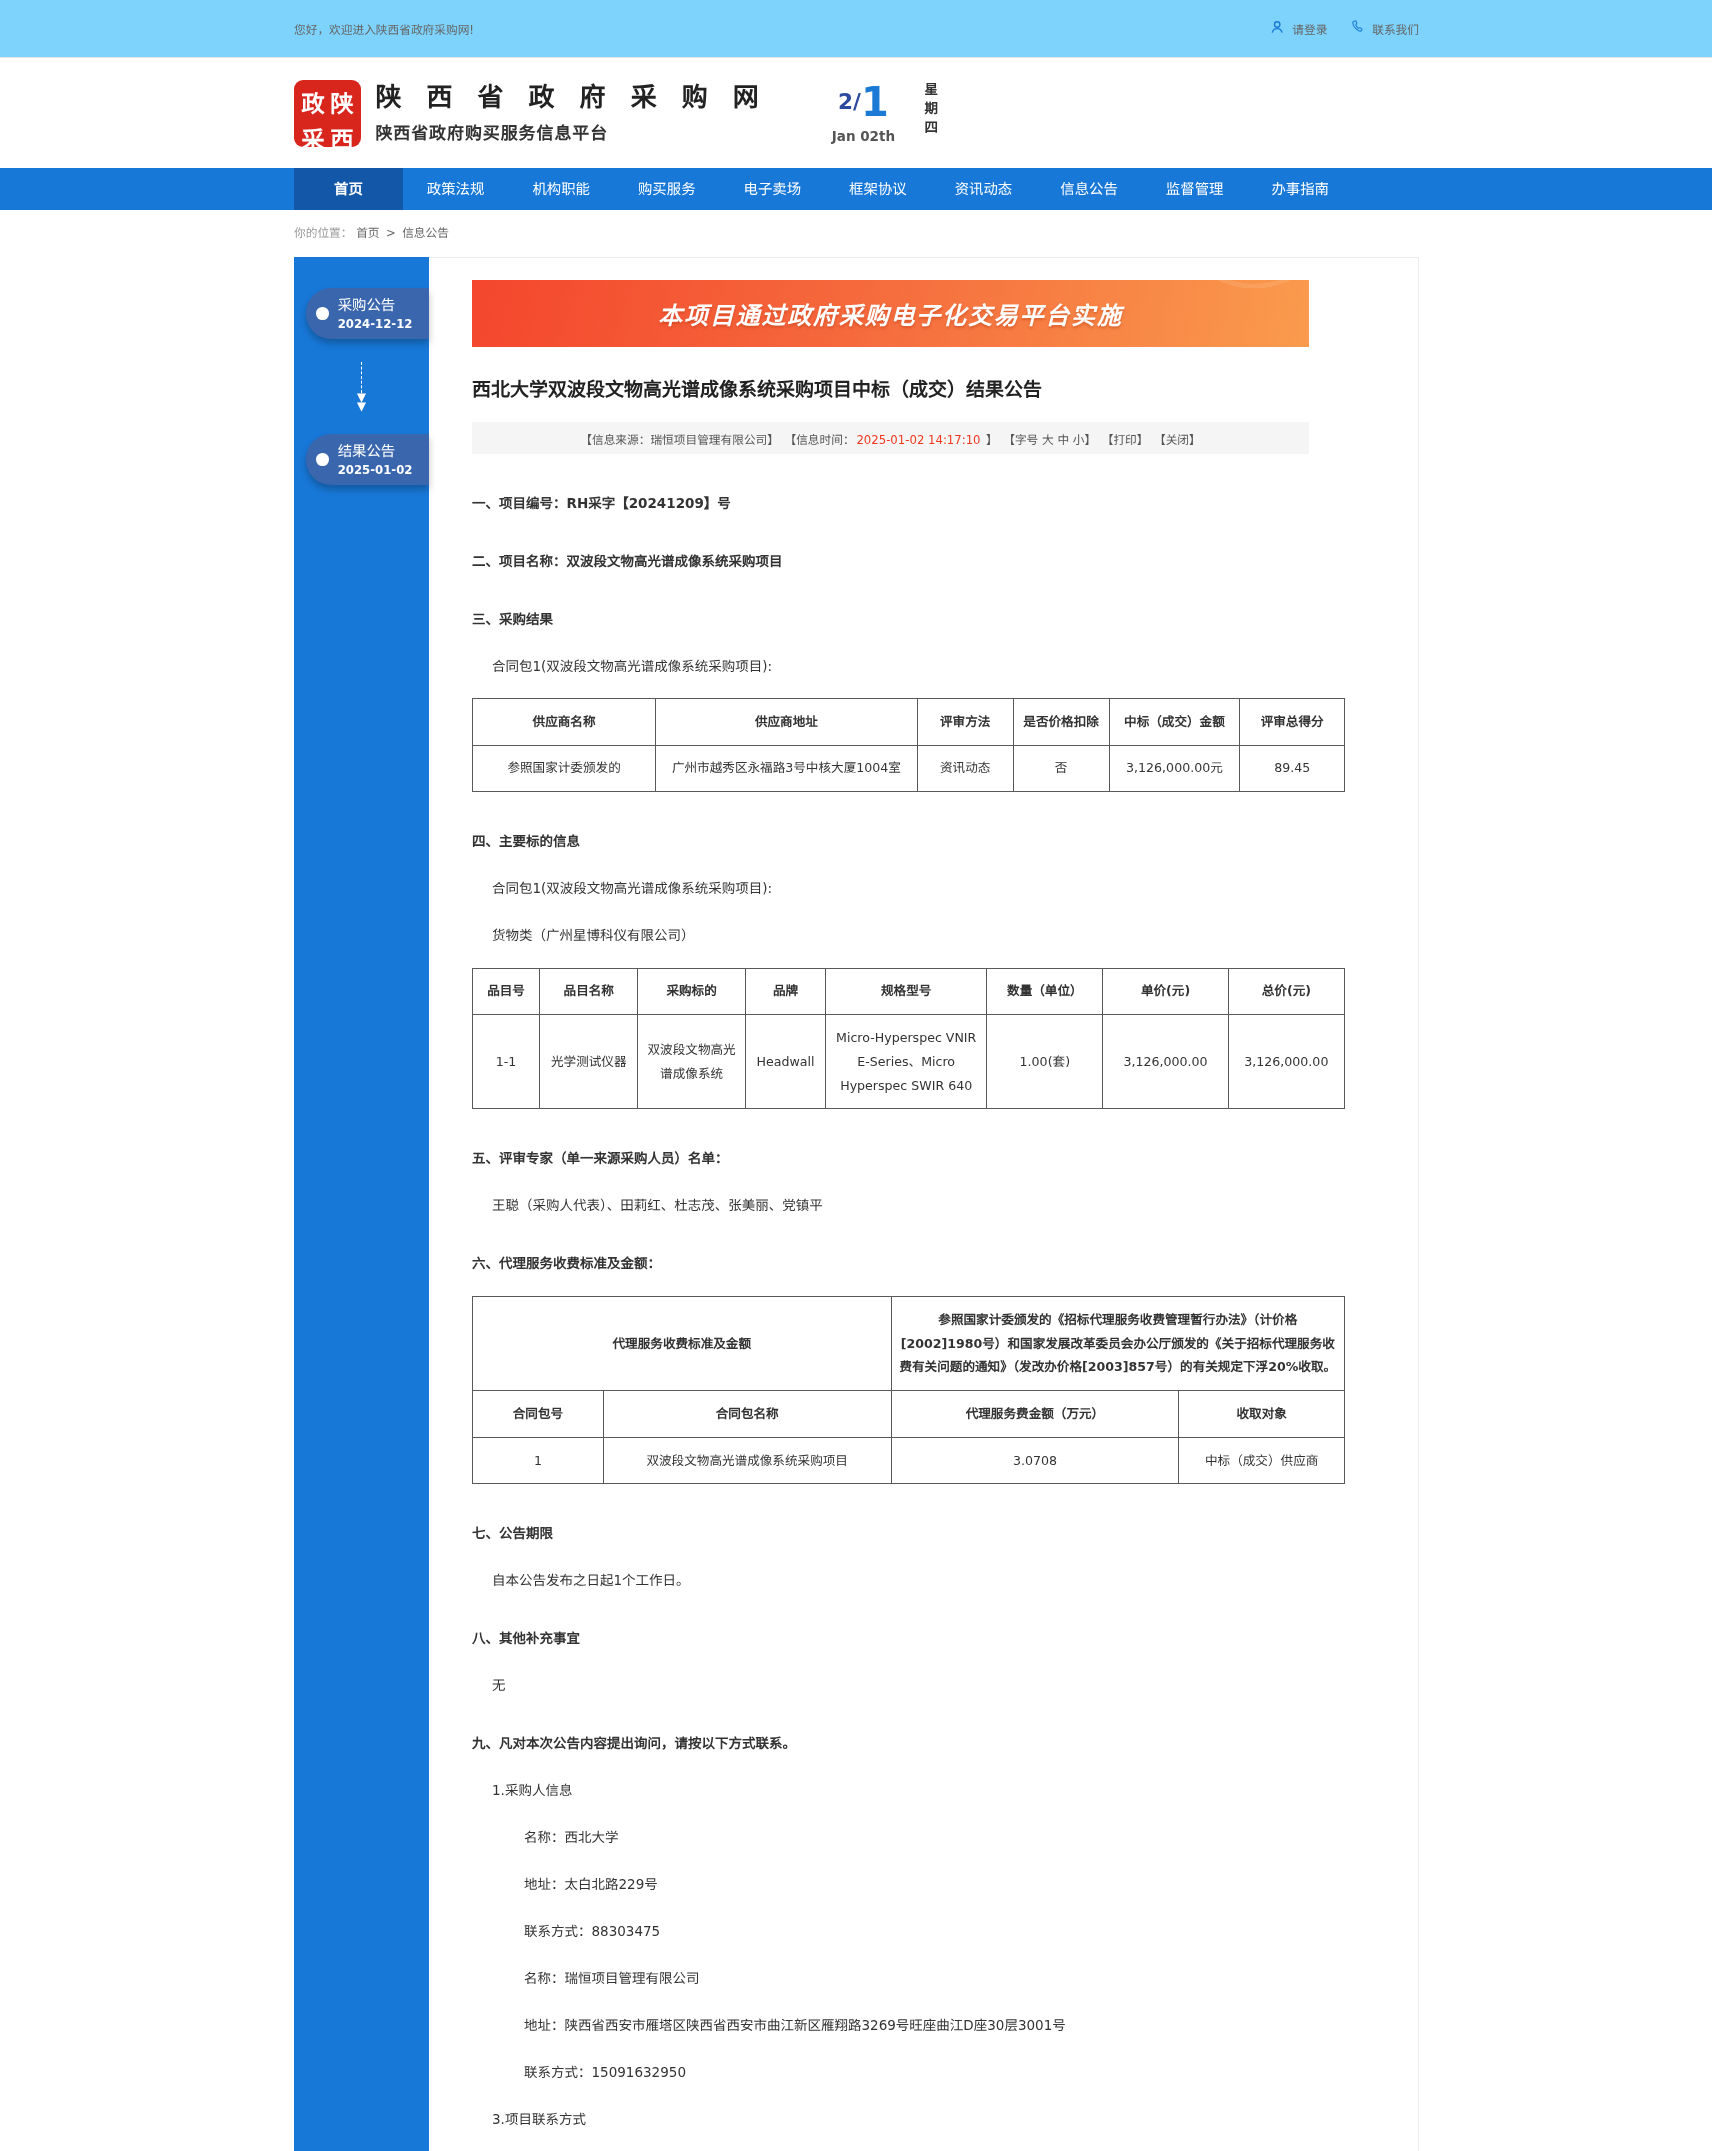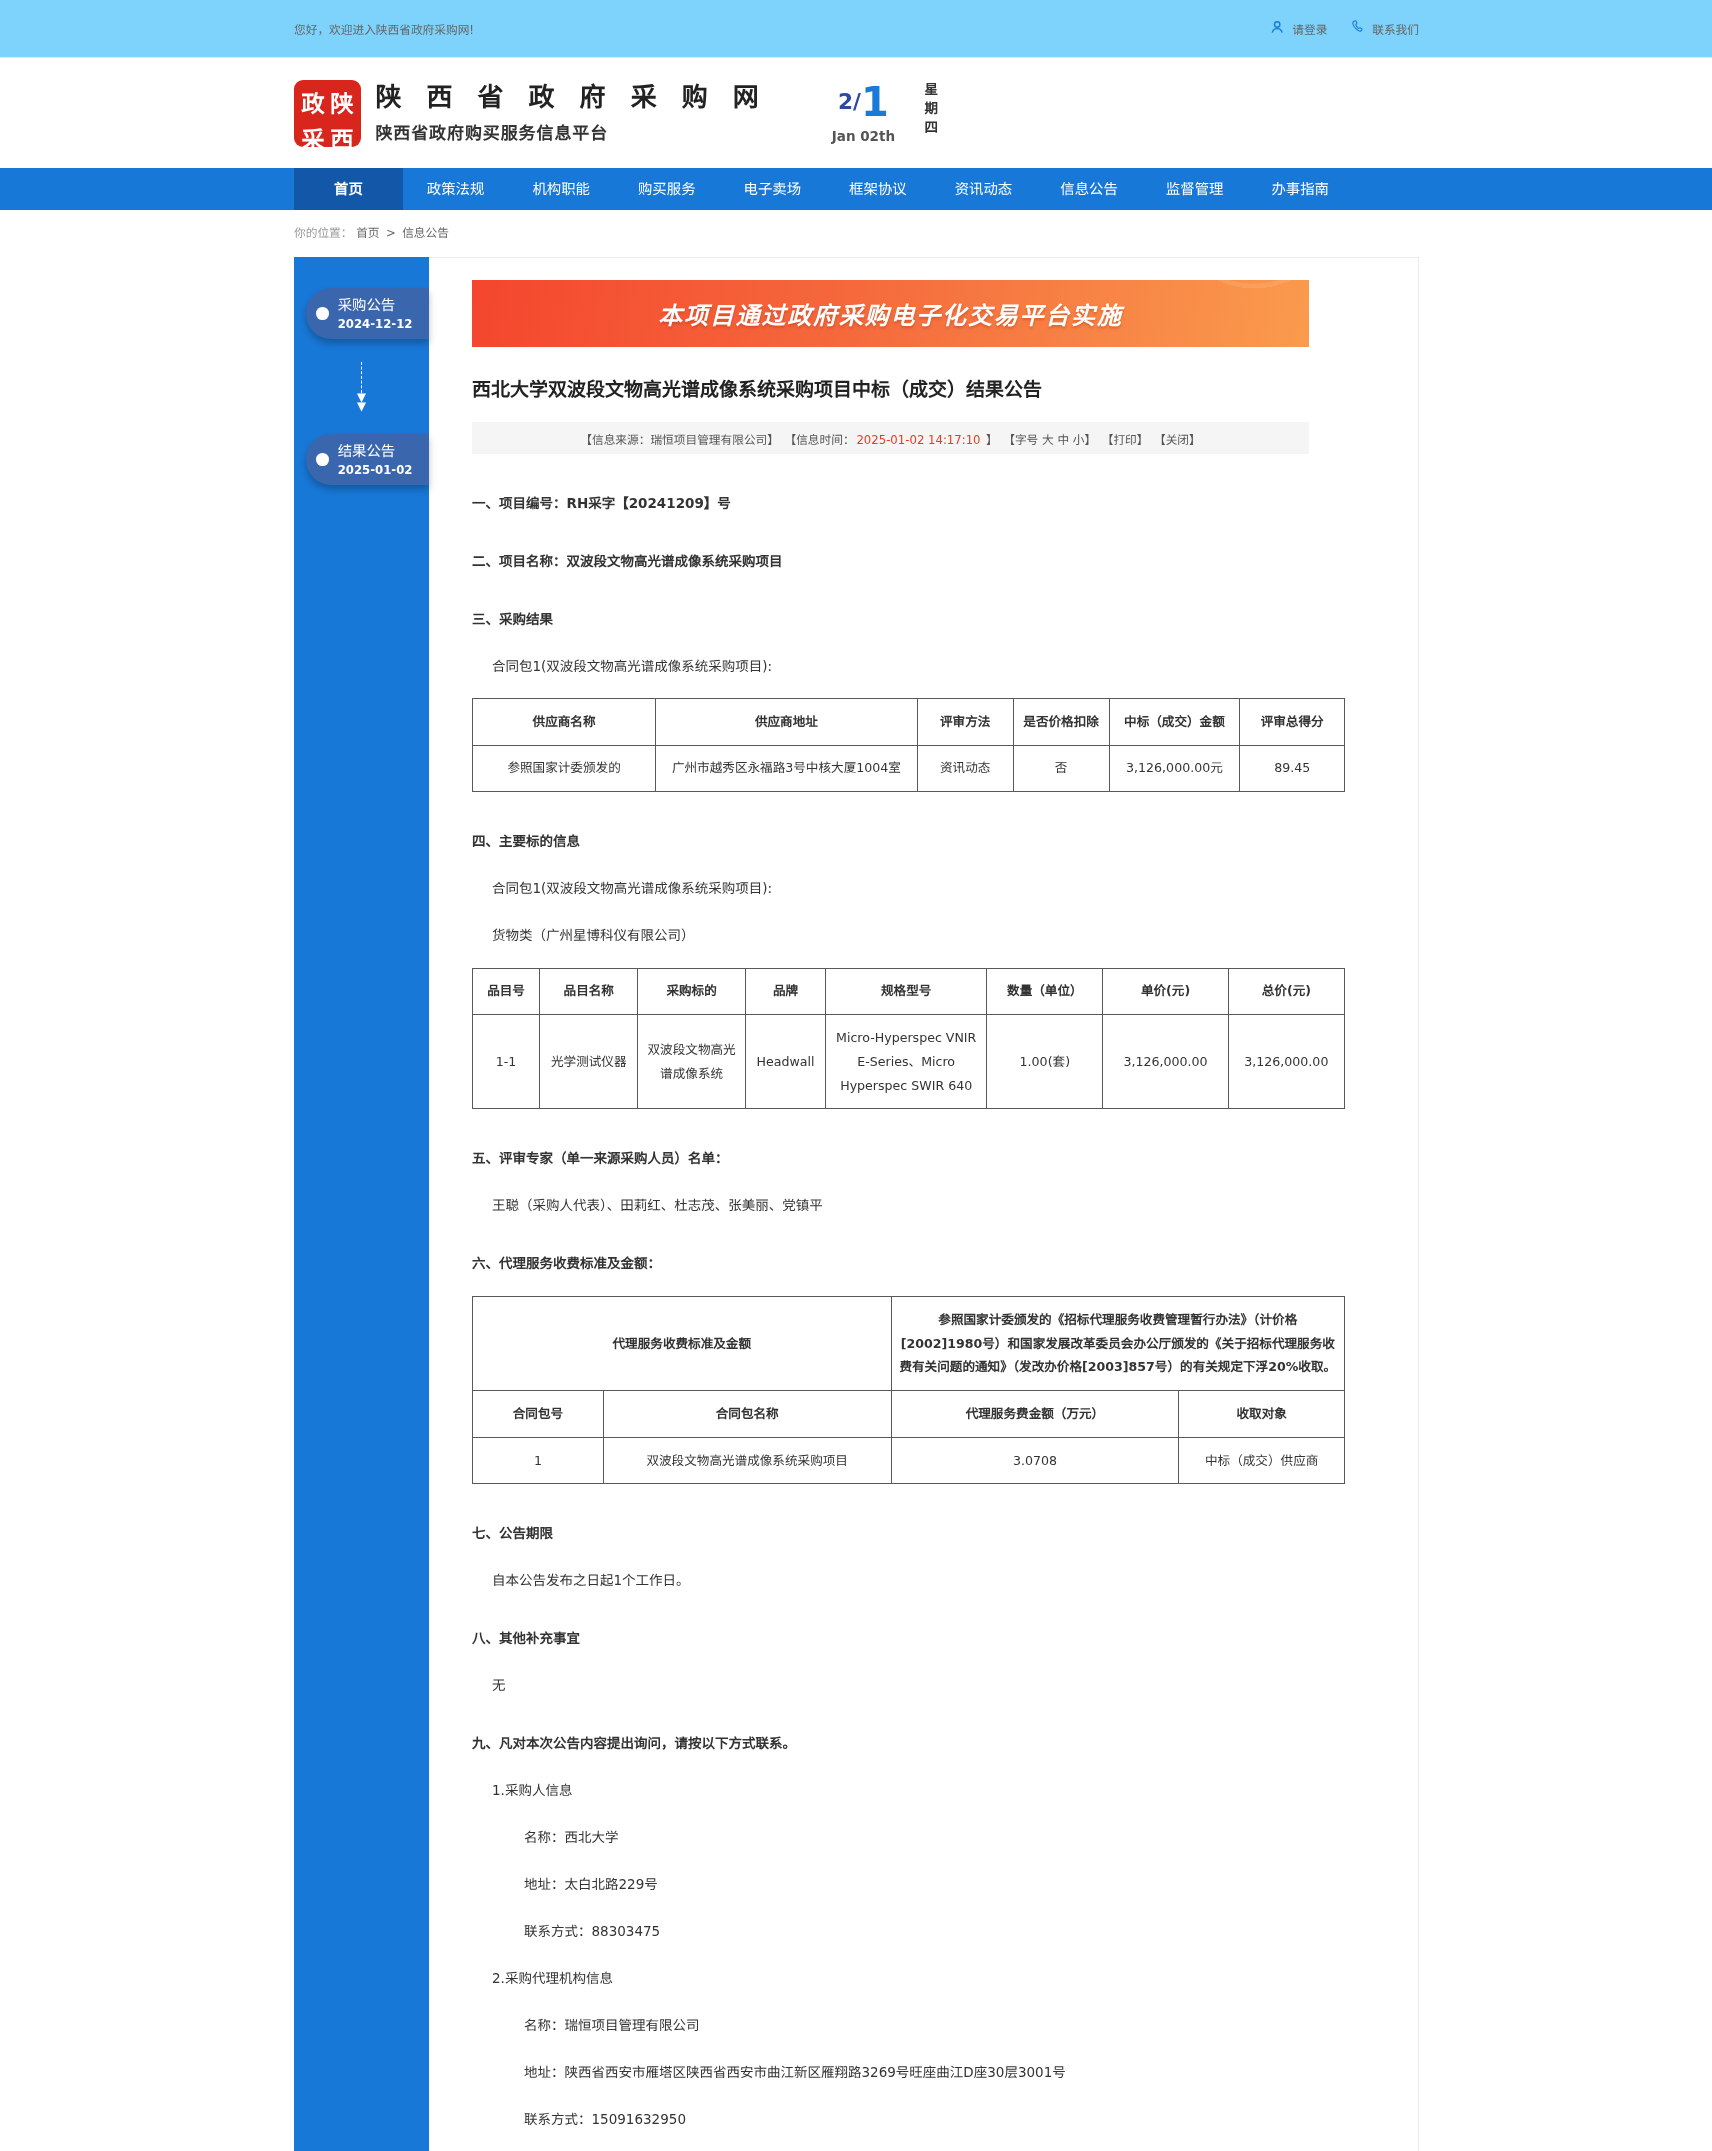--- a/index.html
+++ b/index.html
@@ -339,21 +339,20 @@
         <div class="sec-heading">八、其他补充事宜</div>
         <div class="sec-note">无</div>
 
         <div class="sec-heading">九、凡对本次公告内容提出询问，请按以下方式联系。</div>
 
         <div class="sec-note">1.采购人信息</div>
         <div class="sec-note indent2">名称：西北大学</div>
         <div class="sec-note indent2">地址：太白北路229号</div>
         <div class="sec-note indent2">联系方式：88303475</div>
 
-        <div class="sec-note">2.采购代理机构信息</div>
         <div class="sec-note indent2">名称：瑞恒项目管理有限公司</div>
         <div class="sec-note indent2">地址：陕西省西安市雁塔区陕西省西安市曲江新区雁翔路3269号旺座曲江D座30层3001号</div>
         <div class="sec-note indent2">联系方式：15091632950</div>
 
         <div class="sec-note">3.项目联系方式</div>
 
       </div>
     </div>
   </div>
 </div>

